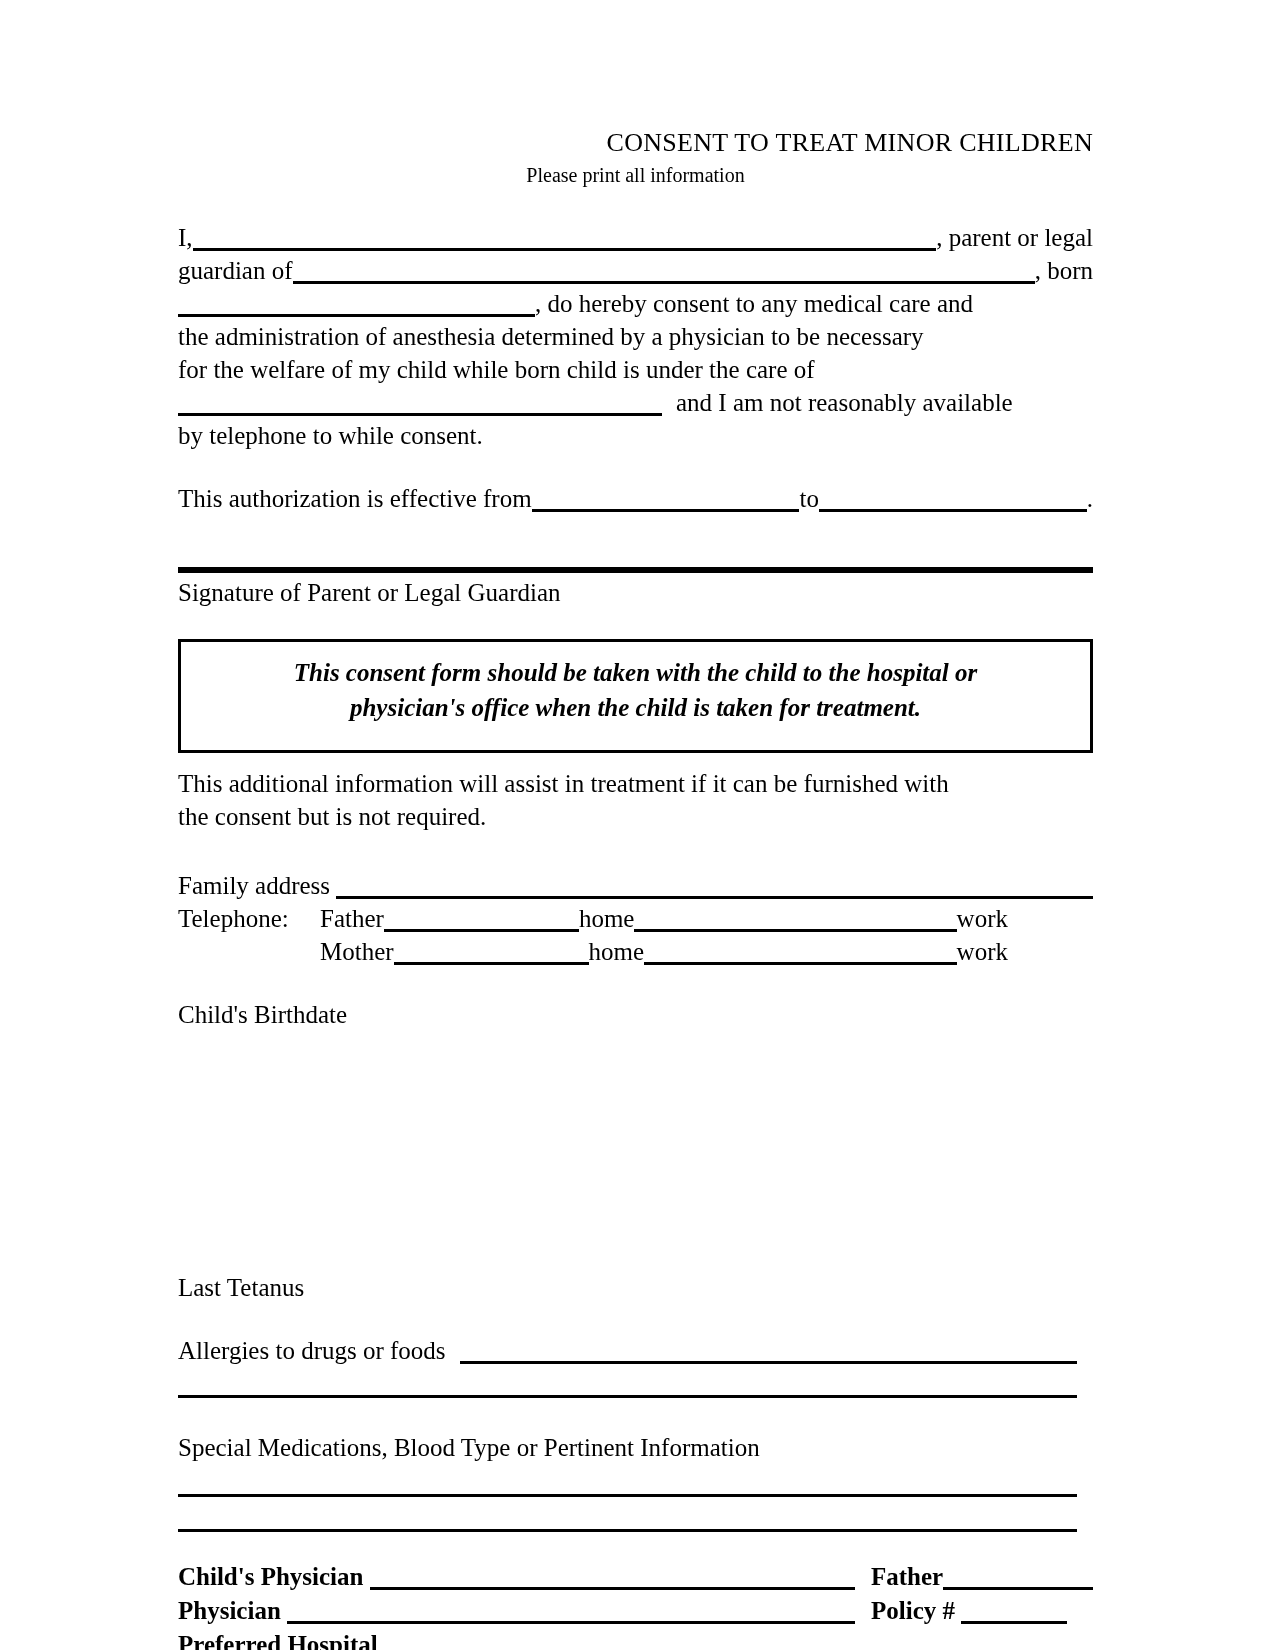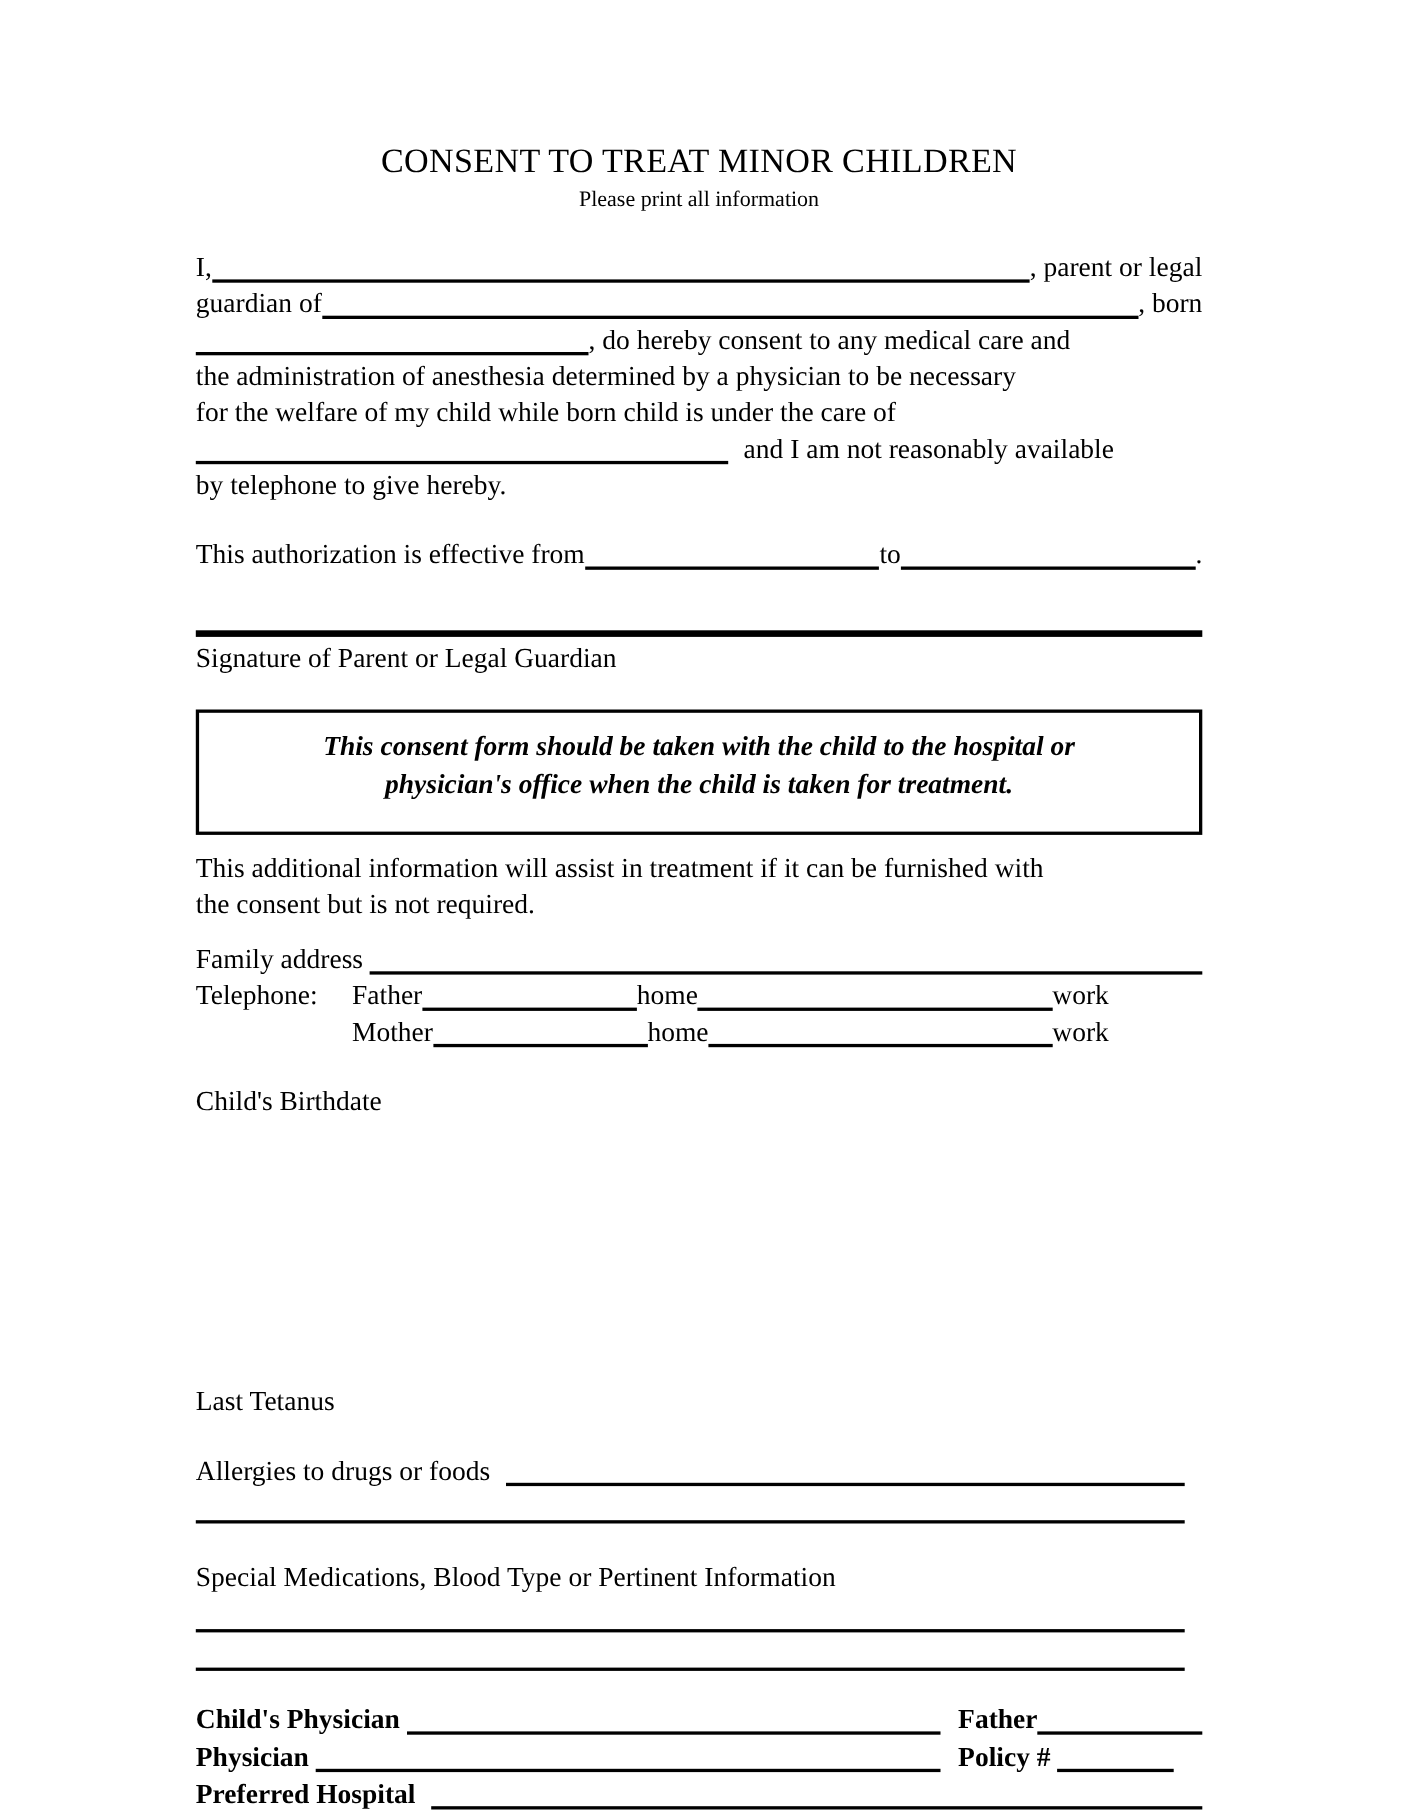--- a/index.html
+++ b/index.html
@@ -6,21 +6,21 @@
   html, body { background:#ffffff; }
   body {
     width:1275px; height:1650px;
     color:#000;
     font-family:"Liberation Serif","DejaVu Serif",serif;
     font-size:25px;
     overflow:hidden;
   }
   .page { width:1275px; height:1650px; padding:128px 182px 0 178px; background:#fff; }
 
-  .title   { text-align:center; font-size:31px; font-weight:normal; letter-spacing:0.3px; }
+  .title   { text-align:right; font-size:26px; font-weight:normal; letter-spacing:0.3px; }
   .subtitle{ text-align:center; font-size:20px; margin-top:6px; }
 
   
   .ln { display:flex; align-items:flex-start; line-height:33px; white-space:pre; }
   .txt { flex:0 0 auto; }
 
   
   .bl  { flex:1 1 auto; border-bottom:3px solid #000; height:30px; }
   .blw { flex:0 0 auto; border-bottom:3px solid #000; height:30px; }
   .ml8 { margin-left:8px; }
@@ -42,21 +42,21 @@
     margin-top:30px;
     border:3px solid #000;
     padding:13px 10px 25px 10px;
     text-align:center;
     font-weight:bold; font-style:italic;
     line-height:35px;
   }
 
   .para2 { margin-top:14px; }
 
-  .family { margin-top:17px; }
+  .family { margin-top:36px; }
   .telw { display:inline-block; width:142px; flex:0 0 142px; }
   .tel  { padding-right:85px; }
   .fblank { flex:0 0 195px; }
 
   .bdrow { margin-top:30px; padding-right:35px;flex-direction:column; }
   .bdblank { flex:0 0 240px; }
   .alrow { padding-right:16px; }
 
   .fline { margin-top:28px; margin-right:16px; height:0; border-top:3px solid #000; }
   .spec  { margin-top:33px; }
@@ -97,21 +97,21 @@
       <span class="txt">the administration of anesthesia determined by a physician to be necessary</span>
     </div>
     <div class="ln">
       <span class="txt">for the welfare of my child while born child is under the care of</span>
     </div>
     <div class="ln">
       <span class="blw" style="width:484px"></span>
       <span class="txt" style="margin-left:14px">and I am not reasonably available</span>
     </div>
     <div class="ln">
-      <span class="txt">by telephone to give hereby.</span>
+      <span class="txt">by telephone to while consent.</span>
     </div>
   </div>
 
   <div class="ln eff">
     <span class="txt">This authorization is effective from</span>
     <span class="bl"></span>
     <span class="txt">to</span>
     <span class="bl"></span>
     <span class="txt">.</span>
   </div>

